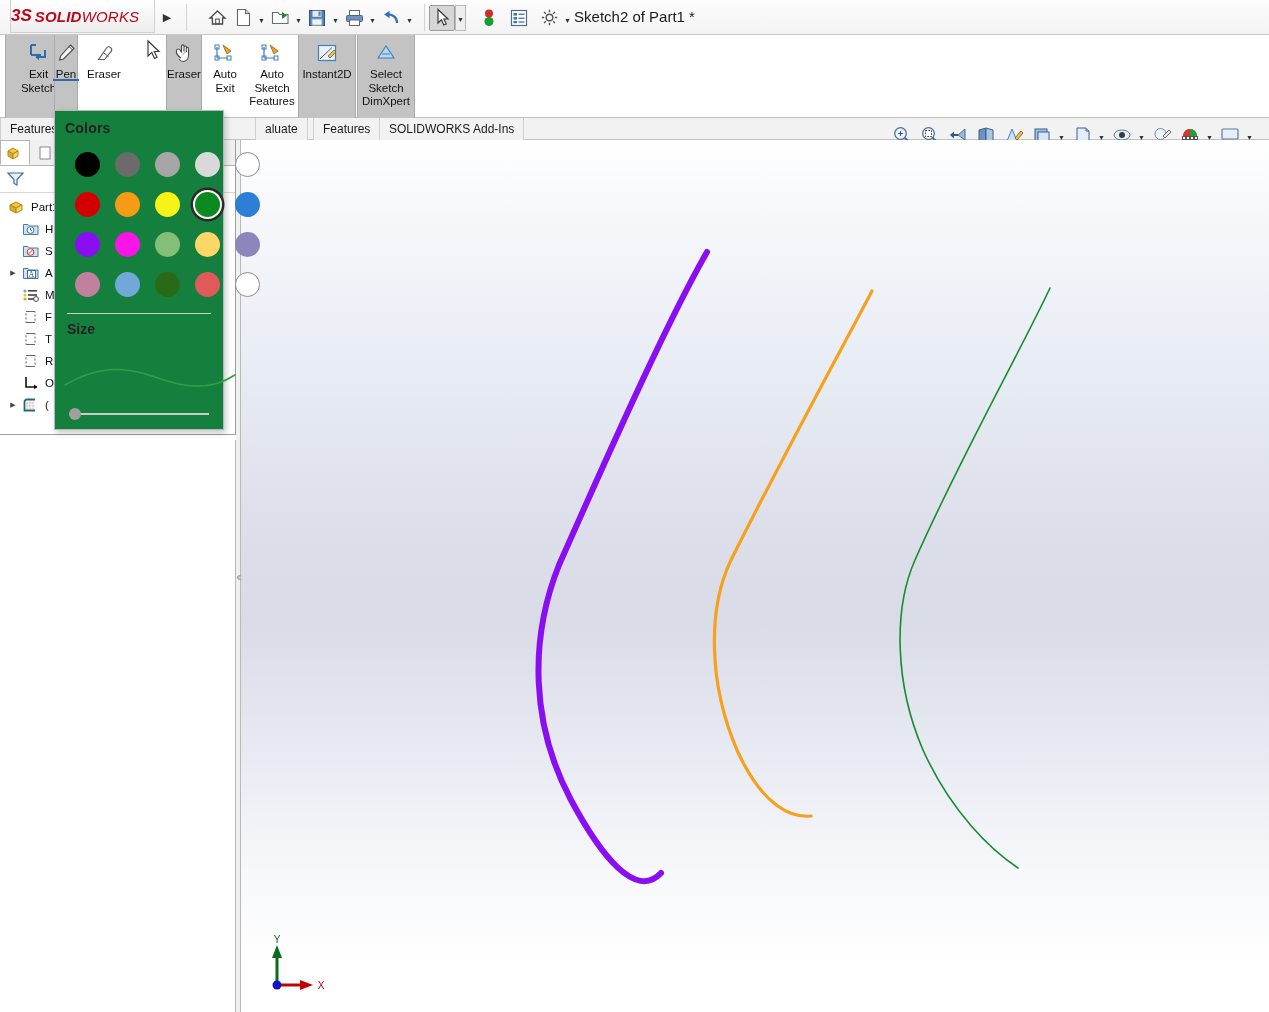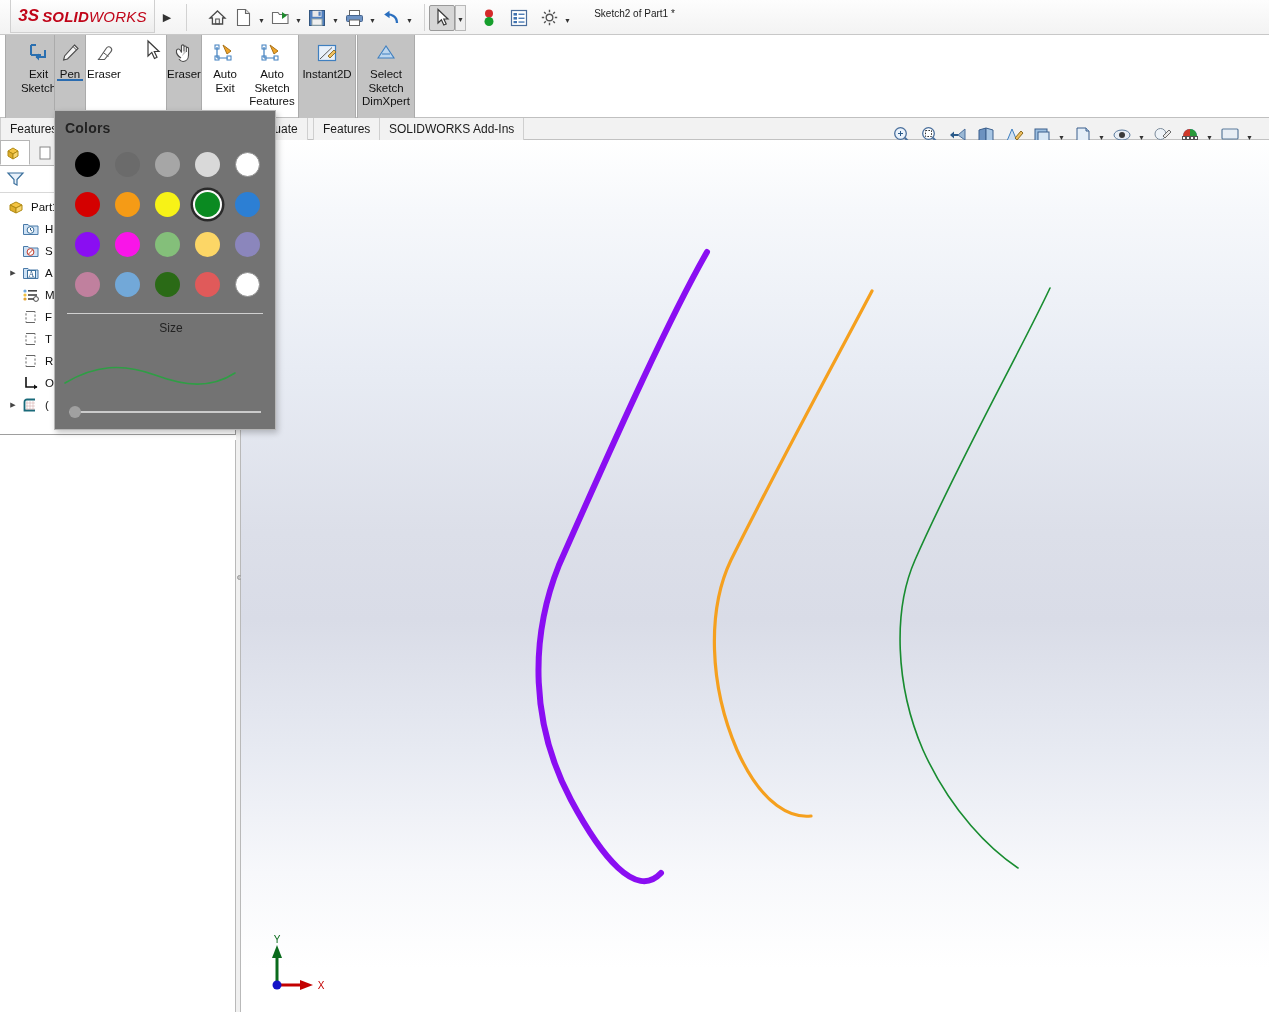--- a/index.html
+++ b/index.html
@@ -14,41 +14,41 @@
   
   .titlebar {
     position: absolute; left: 0; top: 0; width: 1269px; height: 35px;
     background: linear-gradient(to bottom, #fdfdfd 0%, #f3f3f3 100%);
     border-bottom: 1px solid #c8c8c8;
   }
   .sw-logo-box {
     position: absolute; left: 10px; top: 0px; width: 145px; height: 33px;
     background: linear-gradient(to bottom,#ffffff 0%, #ededed 100%);
     border: 1px solid #d0d0d0; border-top: none;
-    display: flex; align-items: center; justify-content: center;
+    display: flex; align-items: center; justify-content: flex-start;
   }
   .sw-logo-txt { font-size: 15px; font-weight: bold; letter-spacing: .2px; color: #c00418; font-style: italic; }
   .sw-logo-txt .thin { font-weight: normal; color: #c00418; }
   .sw-ds { color:#c00418; font-weight:bold; font-size:17px; font-style:italic; margin-right:3px;}
   .qa-arrow {
     position:absolute; left:160px; top:8px; width:14px; height:18px;
     display:flex; align-items:center; justify-content:center; color:#333; font-size:11px;
   }
   .qa-sep { position:absolute; top:4px; width:1px; height:27px; background:#d2d2d2; }
   .qa-group { position: absolute; top: 4px; height: 27px; display: flex; align-items: center; }
   .qa-btn {
     width: 26px; height: 26px; display: flex; align-items: center; justify-content: center;
     cursor: pointer; border: 1px solid transparent; border-radius: 2px;
   }
   .qa-caret { width: 11px; height: 26px; display:flex; align-items:flex-end; justify-content:center;
               padding-bottom:7px; cursor:pointer; color:#333; font-size:7px; }
   .qa-btn.sel { background:#d6d6d6; border:1px solid #9a9a9a; }
   .doc-title {
     position: absolute; left: 0; top: 8px; width: 1269px; text-align: center;
-    font-size: 10px; color: #1a1a1a;
+    font-size: 15px; color: #1a1a1a;
   }
 
   
   .ribbon {
     position: absolute; left: 0; top: 35px; width: 1269px; height: 83px;
     background: #ffffff; border-bottom: 1px solid #c0c0c0;
   }
   .rb-item {
     position: absolute; top: 0px; height: 83px;
     display: flex; flex-direction: column; align-items: center;
@@ -109,33 +109,33 @@
     position: absolute; left: 241px; top: 140px; width: 1028px; height: 872px;
     background: linear-gradient(to bottom,
         #ffffff 0%, #f6f8fb 8%, #e8ecf4 26%, #dcdfe9 45%,
         #d9dce7 55%, #e7eaf2 70%, #f7f8fb 84%, #ffffff 95%, #ffffff 100%);
     overflow: hidden;
   }
   .canvas svg { position:absolute; left:0; top:0; }
 
   
   .colorpanel {
-    position: absolute; left: 54px; top: 110px; width: 222px; height: 320px;
-    background: #737373; border: 1px solid #b7b7b7;
+    position: absolute; left: 54px; top: 110px; width: 170px; height: 320px;
+    background: #15803d; border: 1px solid #b7b7b7;
     box-shadow: 2px 3px 6px rgba(0,0,0,.22);
     z-index: 50;
   }
   .cp-title { font-size: 14px; font-weight: bold; color: #222; padding: 9px 0 0 10px; letter-spacing:.2px;}
   .cp-grid { padding: 8px 0 0 12px; display: grid; grid-template-columns: repeat(5, 40px); grid-auto-rows: 40px; }
   .sw-wrap { width:40px;height:40px;display:flex;align-items:center;justify-content:center;cursor:pointer;}
   .sw { width: 25px; height: 25px; border-radius: 50%; }
   .sw.sel { box-shadow: 0 0 0 2px #fafafa, 0 0 0 4.5px #2a2a2a; }
   .sw.outline { border: 1px solid #8d8d8d; }
   .cp-div { height:1px; background:#d0d0d0; margin: 9px 12px 0 12px; }
-  .cp-size { font-size: 12px; font-weight: normal; color: #222; padding: 7px 0 0 12px; text-align: center; }
+  .cp-size { font-size: 14px; font-weight: bold; color: #222; padding: 7px 0 0 12px; }
   .cp-preview { height: 62px; position:relative; }
   .cp-slider { position: relative; margin: 8px 14px 0 14px; height: 14px; }
   .cp-track { position:absolute; left:0; top:6px; width:100%; height:2px; background:#cbcbcb; }
   .cp-thumb { position:absolute; left:0px; top:1px; width:12px; height:12px; border-radius:50%; background:#a0a0a0; cursor:pointer;}
 </style>
 </head>
 <body>
 
 <div id="app">
 
@@ -252,21 +252,21 @@
             <path d="M4 4 H9 M4 4 V14 M4 14 H14" fill="none" stroke="#2a6fb0" stroke-width="2"></path>
             <path d="M18 9 V16 H9" fill="none" stroke="#2a6fb0" stroke-width="2"></path>
             <path d="M12 12.5 L8.5 16 L12 19.5 Z" fill="#2a6fb0"></path>
           </svg>
       </div>
       <div class="rb-lbl">Exit</div>
       <div class="rb-lbl">Sketch</div>
     </div>
     <div class="rb-drop" style="left:5px;width:46px;">▼</div>
 
-    <div class="rb-item shade" style="left:54px;width:32px;">
+    <div class="rb-item shade" style="left:54px;width:24px;">
       <div class="rb-ico">
         <svg width="22" height="22" viewBox="0 0 22 22">
             <path d="M15.5 3 L19 6.5 L8.5 17 L4.6 18 L5.6 14 Z" fill="#f4f4f4" stroke="#4a4a4a" stroke-width="1.1"></path>
             <path d="M14 4.5 L17.5 8" stroke="#4a4a4a" stroke-width="1"></path>
           </svg>
       </div>
       <div class="rb-lbl">Pen</div>
       <div class="rb-underline"></div>
     </div>
     <div class="rb-drop" style="left:54px;width:28px;">▼</div>

